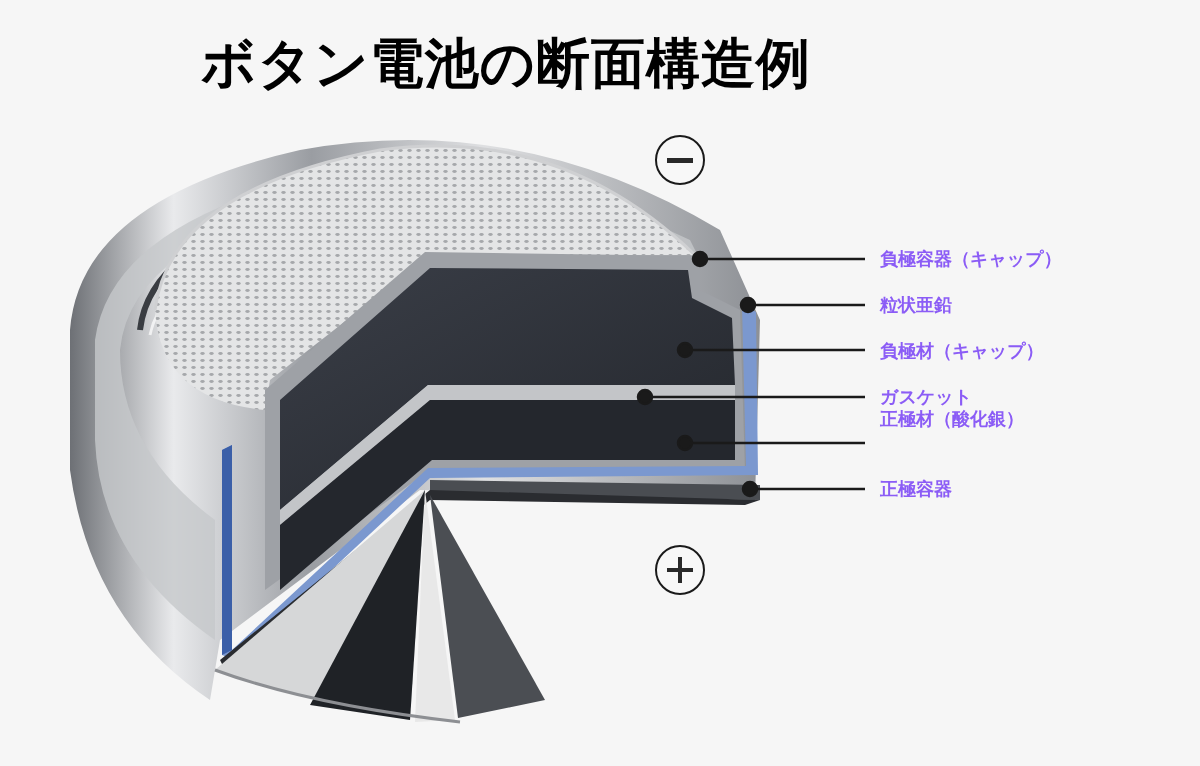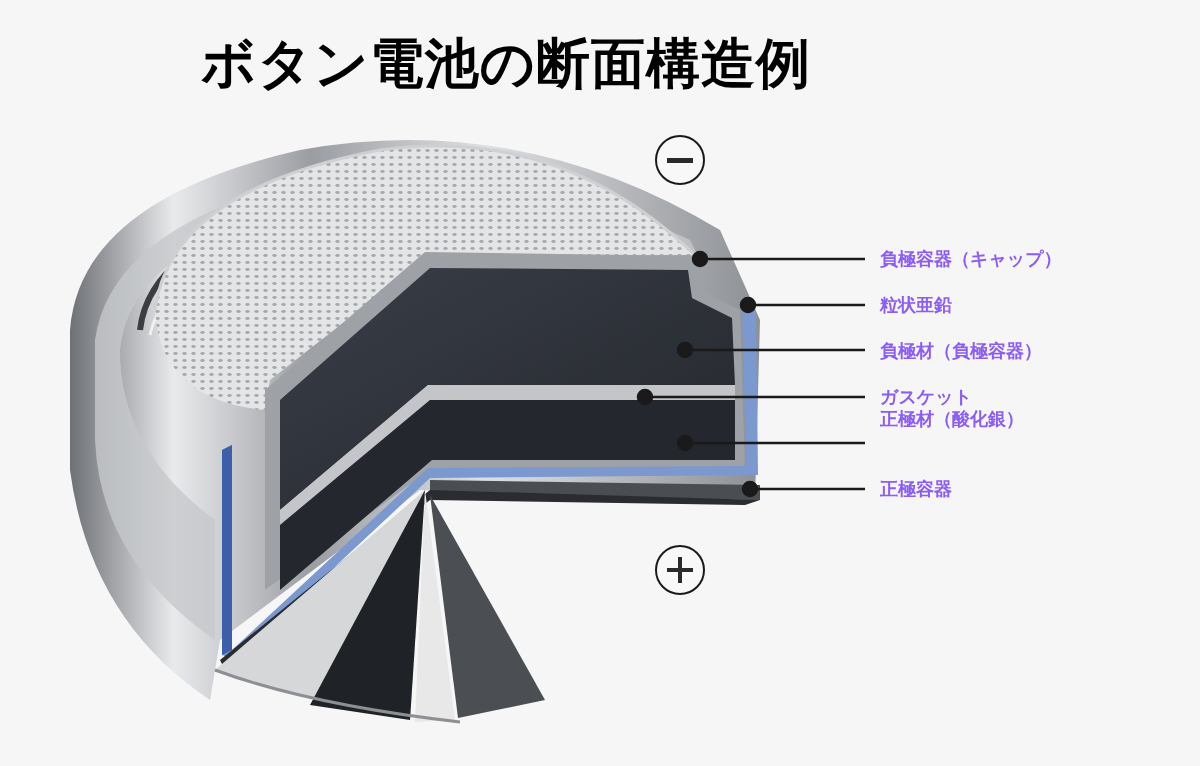--- a/index.html
+++ b/index.html
@@ -97,16 +97,16 @@
 <div class="pol" style="left:655px;top:135px;">
   <div class="bar" style="width:26px;height:5px;"></div>
 </div>
 <div class="pol" style="left:655px;top:545px;">
   <div class="bar" style="width:26px;height:4px;"></div>
   <div class="bar" style="width:4px;height:26px;"></div>
 </div>
 
 <div class="label" style="top:242px;">負極容器（キャップ）</div>
 <div class="label" style="top:288px;">粒状亜鉛</div>
-<div class="label" style="top:334px;">負極材（負極容器）</div>
+<div class="label" style="top:334px;">負極材（キャップ）</div>
 <div class="label" style="top:380px;">ガスケット</div>
 <div class="label" style="top:402px;">正極材（酸化銀）</div>
 <div class="label" style="top:472px;">正極容器</div>
 
 </body></html>

